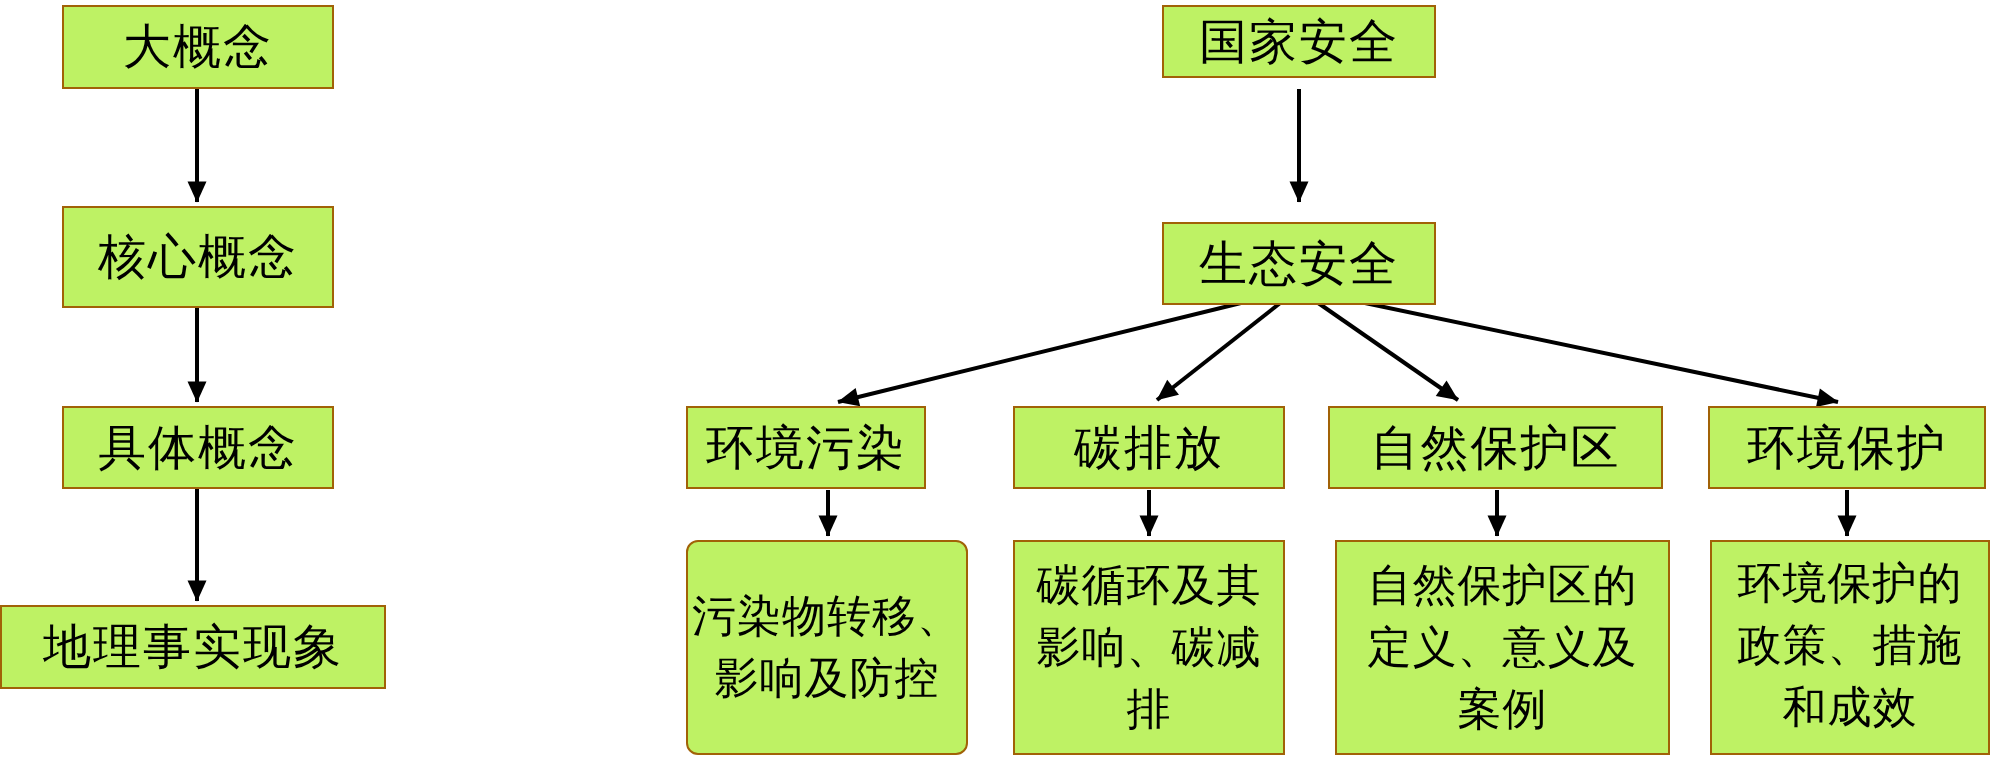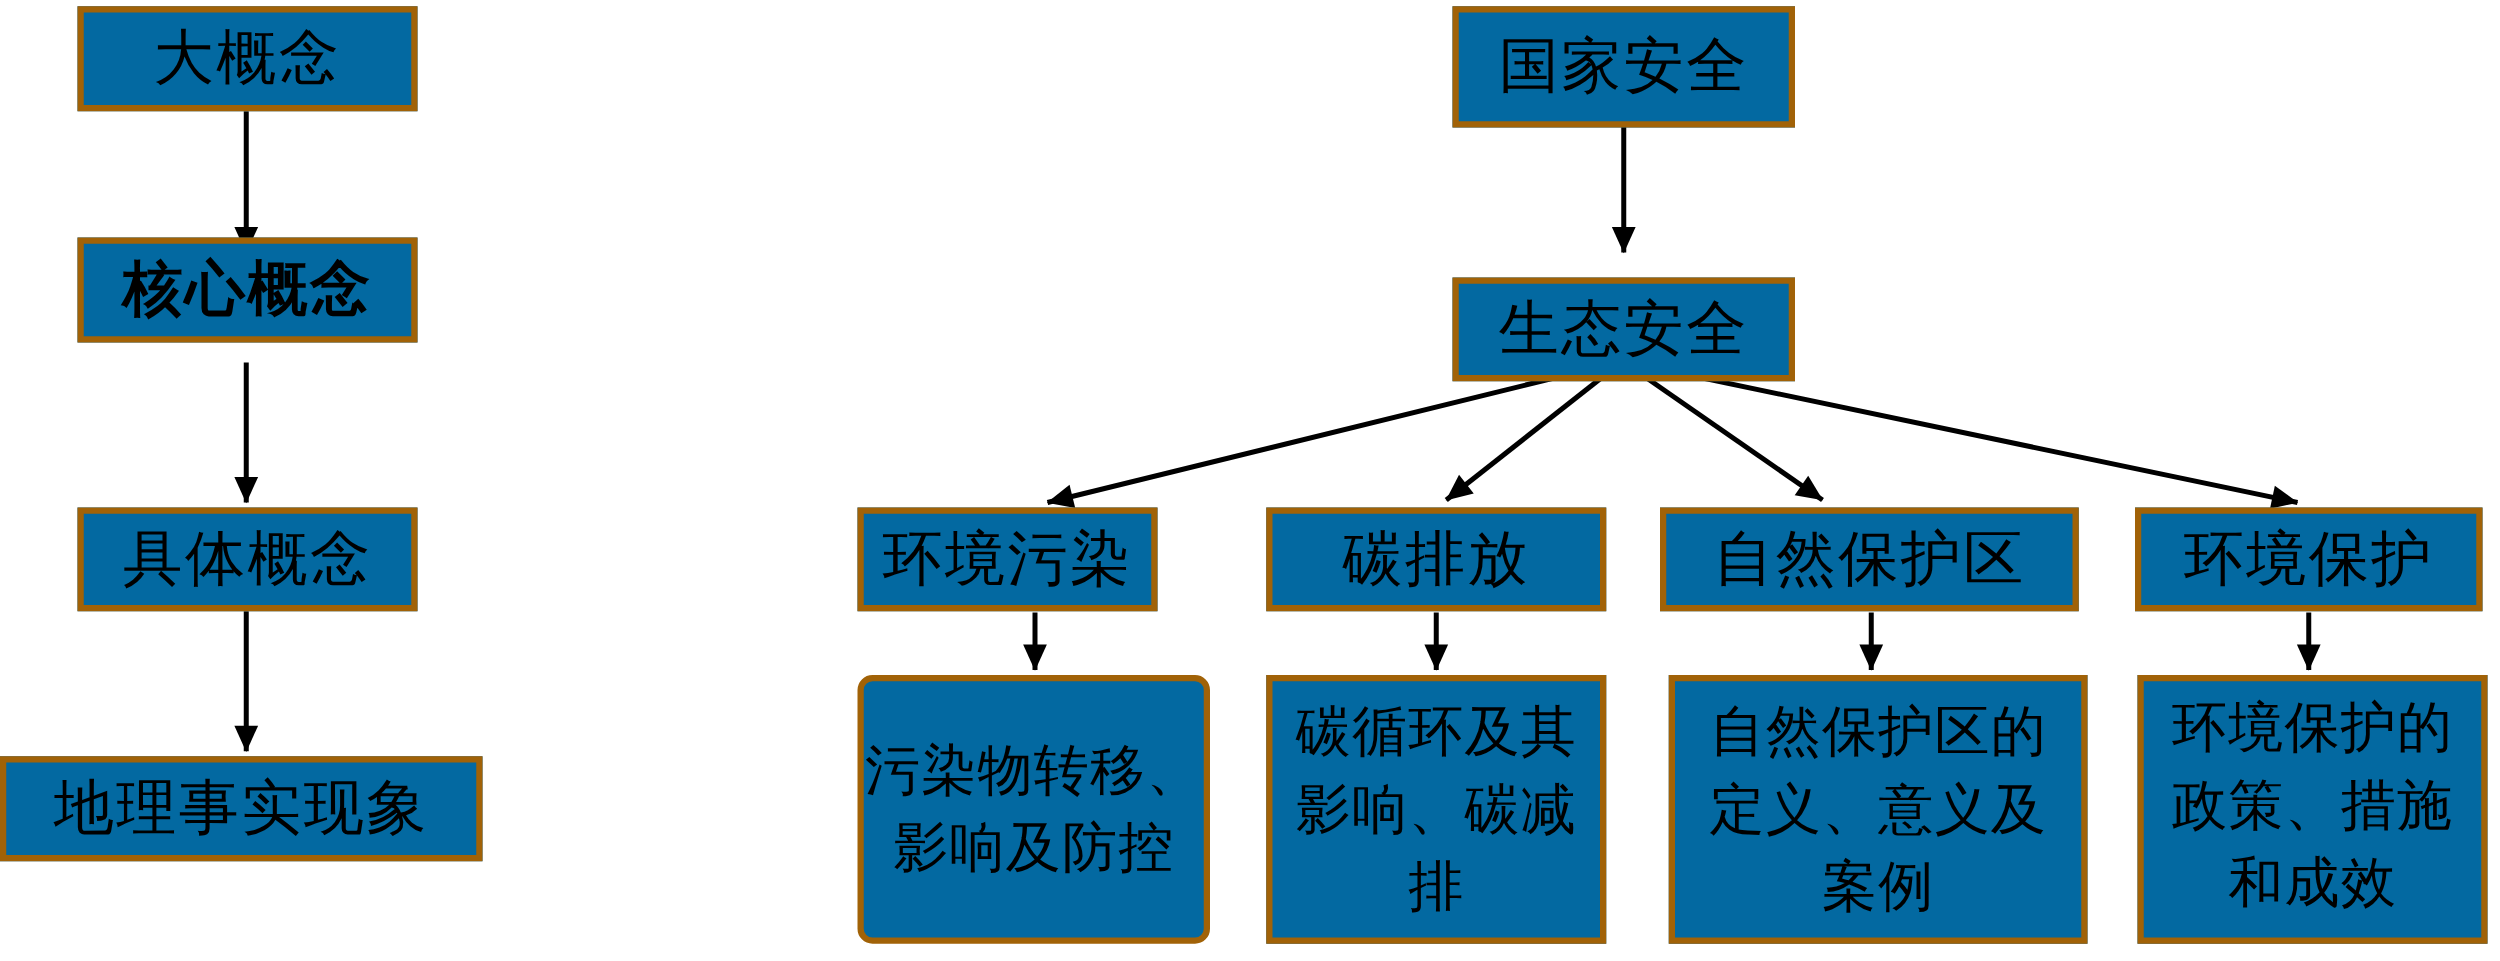--- a/index.html
+++ b/index.html
@@ -23,45 +23,45 @@
     height: 769px;
     pointer-events: none;
   }
   .connectors line {
     stroke: #000000;
     stroke-width: 4;
   }
   .box {
     position: absolute;
     box-sizing: border-box;
-    border: 5px solid #a16207;
-    background: #0369a1;
+    border: 2px solid #a16207;
+    background: #bef264;
     display: flex;
     align-items: center;
     justify-content: center;
     text-align: center;
     font-size: 48px;
     line-height: 1.15;
     letter-spacing: 2px;
     white-space: pre-line;
   }
   .detail {
     font-size: 44px;
     line-height: 62px;
     letter-spacing: 1px;
   }
 
   
   #n-big      { left: 62px;   top: 5px;   width: 272px; height: 84px; }
-  #n-core     { left: 62px;   top: 190px; width: 272px; height: 84px; font-weight: bold; }
+  #n-core     { left: 62px;   top: 206px; width: 272px; height: 102px; }
   #n-specific { left: 62px;   top: 406px; width: 272px; height: 83px; }
   #n-geo      { left: 0;    top: 605px; width: 386px; height: 84px; }
 
   
-  #n-national { left: 1162px; top: 5px;   width: 274px; height: 97px; }
+  #n-national { left: 1162px; top: 5px;   width: 274px; height: 73px; }
   #n-eco      { left: 1162px; top: 206px; width: 274px; height: 83px; margin-top: 16px; }
 
   #b-pollution  { left: 686px;  top: 406px; width: 240px; height: 83px; }
   #b-carbon     { left: 1013px; top: 406px; width: 272px; height: 83px; text-align: right; }
   #b-reserve    { left: 1328px; top: 406px; width: 335px; height: 83px; }
   #b-protection { left: 1708px; top: 406px; width: 278px; height: 83px; }
 
   #d-pollution  { left: 686px;  top: 540px; width: 282px; height: 215px; border-radius: 12px; }
   #d-carbon     { left: 1013px; top: 540px; width: 272px; height: 215px; }
   #d-reserve    { left: 1335px; top: 540px; width: 335px; height: 215px; }

